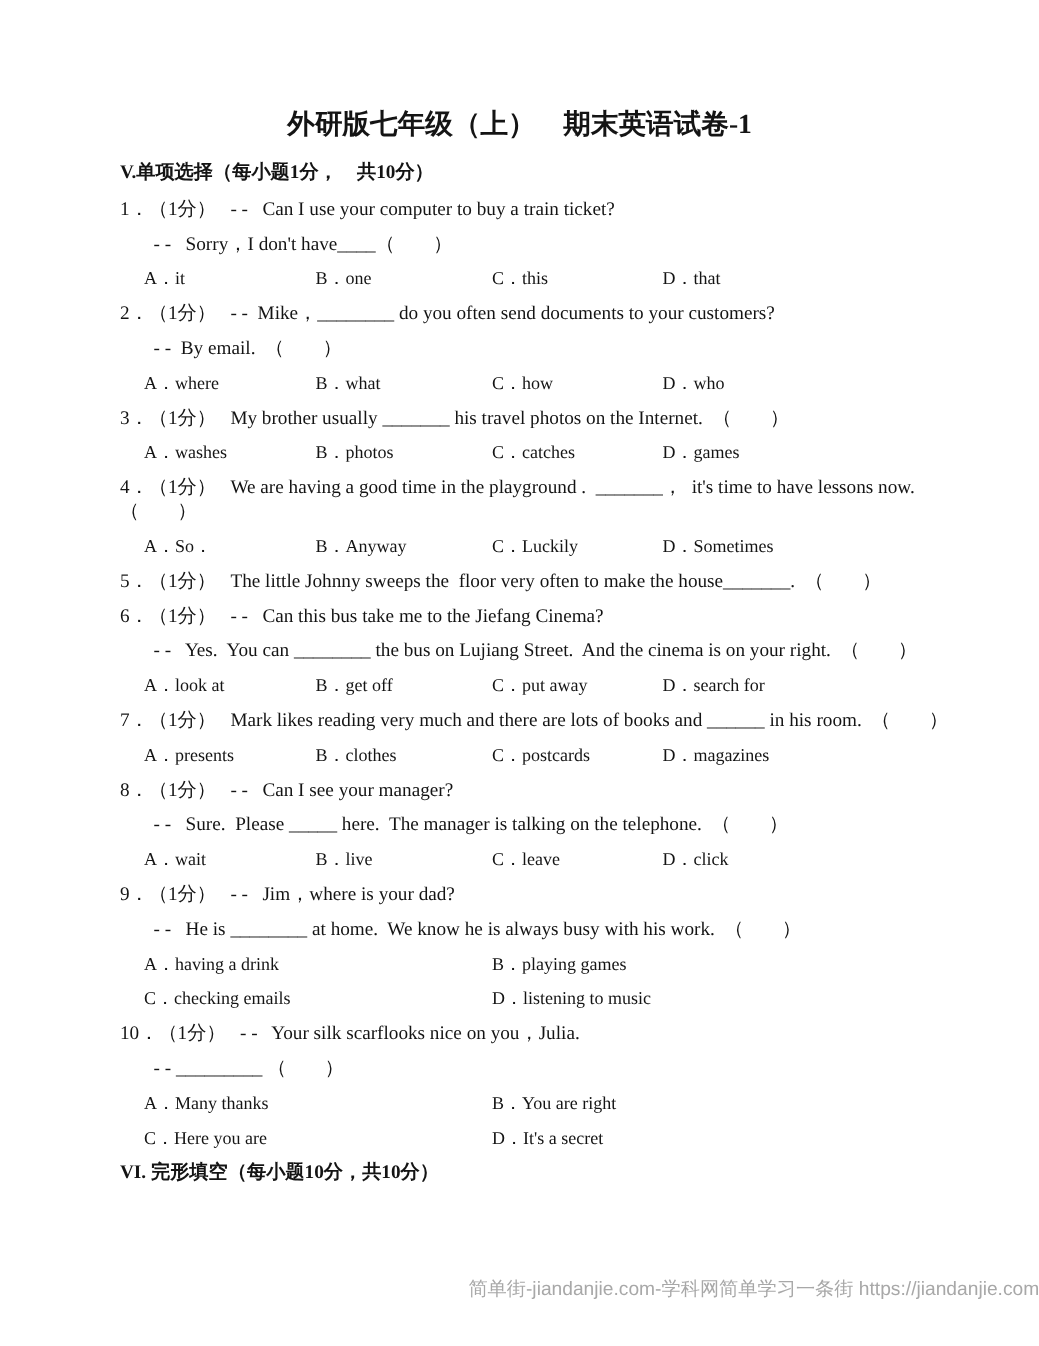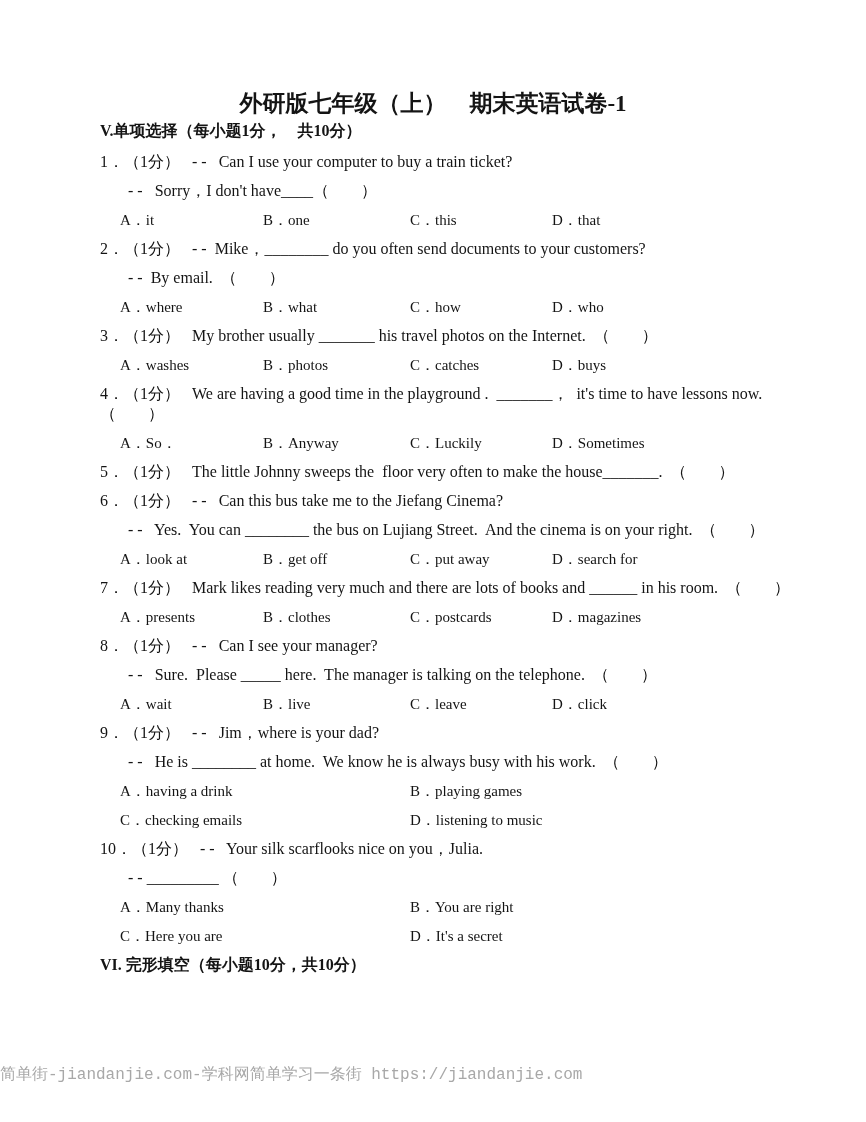--- a/index.html
+++ b/index.html
@@ -16,21 +16,21 @@
     text-align:center;
     font-size:23px;
     font-weight:bold;
     line-height:32px;
     white-space:pre-wrap;
   }
   .content {
     padding:0 50px 0 100px;
   }
   .section-header {
-    margin-top:1px;
+    margin-top:14px;
     margin-bottom:11px;
     font-size:16px;
     font-weight:bold;
     line-height:20px;
     white-space:pre-wrap;
   }
   .section-header.second { margin-top:0; }
   .q-line {
     font-size:16px;
     line-height:20px;
@@ -48,22 +48,22 @@
     margin-bottom:9px;
     row-gap:9px;
   }
   .options.cols4 { grid-template-columns:143px 147px 142px auto; }
   .options.cols2 { grid-template-columns:290px auto; }
   .opt { white-space:pre-wrap; }
   .footer {
     position:absolute;
     left:0; right:0;
     top:1064px;
-    text-align:left;
-    font-family:Liberation Mono, monospace;
+    text-align:right;
+    font-family:Liberation Sans, sans-serif;
     font-size:16px;
     color:#a8a8a8;
     white-space:pre-wrap;
   }
 </style>
 </head>
 <body>
 
 <div class="page">
   <h1 class="title">外研版七年级（上）　期末英语试卷-1</h1>
@@ -89,21 +89,21 @@
             <span class="opt">C．how</span>
             <span class="opt">D．who</span>
           </div>
         </div>
         <div class="question">
           <div class="q-line q-first"><span class="q-num">3．</span><span class="q-score">（1分）</span><span class="q-text">My brother usually _______ his travel photos on the Internet.  （　　）</span></div>
           <div class="options cols4">
             <span class="opt">A．washes</span>
             <span class="opt">B．photos</span>
             <span class="opt">C．catches</span>
-            <span class="opt">D．buys</span>
+            <span class="opt">D．games</span>
           </div>
         </div>
         <div class="question">
           <div class="q-line q-first"><span class="q-num">4．</span><span class="q-score">（1分）</span><span class="q-text">We are having a good time in the playground .  _______，  it's time to have lessons now.  （　　）</span></div>
           <div class="options cols4">
             <span class="opt">A．So．</span>
             <span class="opt">B．Anyway</span>
             <span class="opt">C．Luckily</span>
             <span class="opt">D．Sometimes</span>
           </div>

